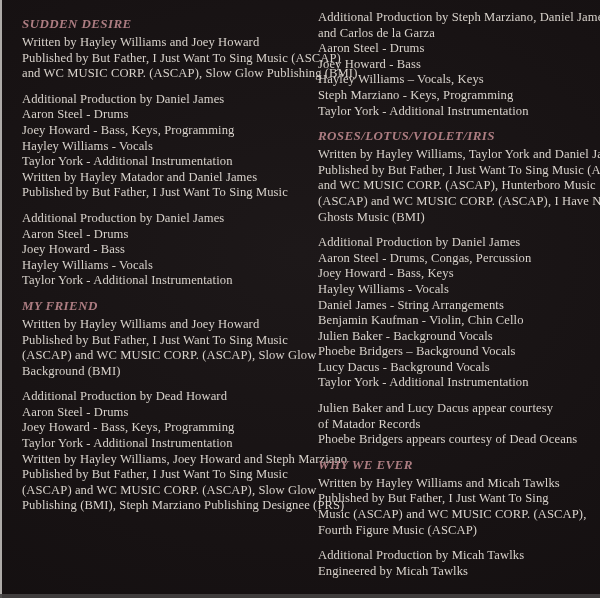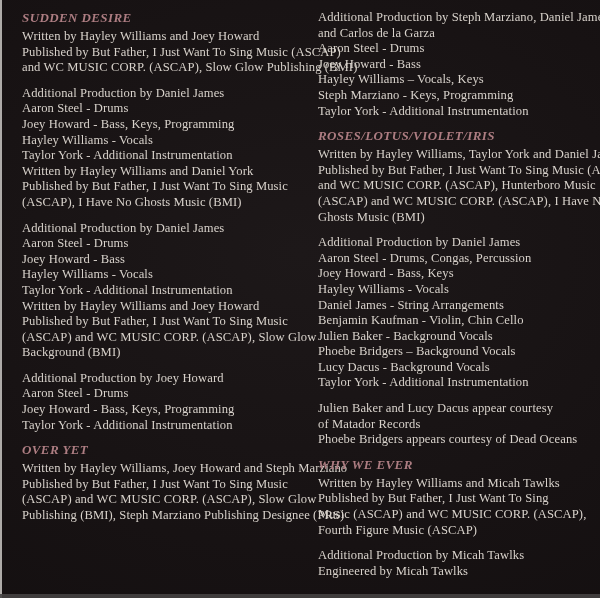--- a/index.html
+++ b/index.html
@@ -37,21 +37,21 @@
   .column { width: 284px; flex: 0 0 auto; }
   .song-title {
     font-style: italic;
     font-weight: bold;
     font-size: 13px;
     line-height: 16px;
     letter-spacing: 0.4px;
     margin: 9px 0 3px 0;
     color: var(--title-color, #ad7d82);
   }
-  .column > .song-block:first-child > .song-title { margin-top: 0; }
+  .column > .song-block:first-child > .song-title { margin-top: 6px; }
   .paragraph { margin: 0 0 10px 0; }
   .song-block .paragraph:last-child { margin-bottom: 0; }
   .credit-line {
     font-size: 12.6px;
     line-height: 15.6px;
     letter-spacing: 0.1px;
     color: var(--text-color, #d8d2cb);
     white-space: nowrap;
   }
 </style>
@@ -73,48 +73,47 @@
           <div class="paragraph">
             <div class="credit-line">Additional Production by Daniel James</div>
             <div class="credit-line">Aaron Steel - Drums</div>
             <div class="credit-line">Joey Howard - Bass, Keys, Programming</div>
             <div class="credit-line">Hayley Williams - Vocals</div>
             <div class="credit-line">Taylor York - Additional Instrumentation</div>
           </div>
         </div>
         <div class="song-block">
           <div class="paragraph">
-            <div class="credit-line">Written by Hayley Williams and Daniel York</div>
+            <div class="credit-line">Written by Hayley Matador and Daniel James</div>
             <div class="credit-line">Published by But Father, I Just Want To Sing Music</div>
-            <div class="credit-line">(ASCAP), I Have No Ghosts Music (BMI)</div>
           </div>
           <div class="paragraph">
             <div class="credit-line">Additional Production by Daniel James</div>
             <div class="credit-line">Aaron Steel - Drums</div>
             <div class="credit-line">Joey Howard - Bass</div>
             <div class="credit-line">Hayley Williams - Vocals</div>
             <div class="credit-line">Taylor York - Additional Instrumentation</div>
           </div>
         </div>
         <div class="song-block">
+          <div class="song-title">MY FRIEND</div>
           <div class="paragraph">
             <div class="credit-line">Written by Hayley Williams and Joey Howard</div>
             <div class="credit-line">Published by But Father, I Just Want To Sing Music</div>
             <div class="credit-line">(ASCAP) and WC MUSIC CORP. (ASCAP), Slow Glow</div>
             <div class="credit-line">Background (BMI)</div>
           </div>
           <div class="paragraph">
-            <div class="credit-line">Additional Production by Joey Howard</div>
+            <div class="credit-line">Additional Production by Dead Howard</div>
             <div class="credit-line">Aaron Steel - Drums</div>
             <div class="credit-line">Joey Howard - Bass, Keys, Programming</div>
             <div class="credit-line">Taylor York - Additional Instrumentation</div>
           </div>
         </div>
         <div class="song-block">
-          <div class="song-title">OVER YET</div>
           <div class="paragraph">
             <div class="credit-line">Written by Hayley Williams, Joey Howard and Steph Marziano</div>
             <div class="credit-line">Published by But Father, I Just Want To Sing Music</div>
             <div class="credit-line">(ASCAP) and WC MUSIC CORP. (ASCAP), Slow Glow</div>
             <div class="credit-line">Publishing (BMI), Steph Marziano Publishing Designee (PRS)</div>
           </div>
         </div>
       </div>
     <div class="column" id="col-1">
         <div class="song-block">

